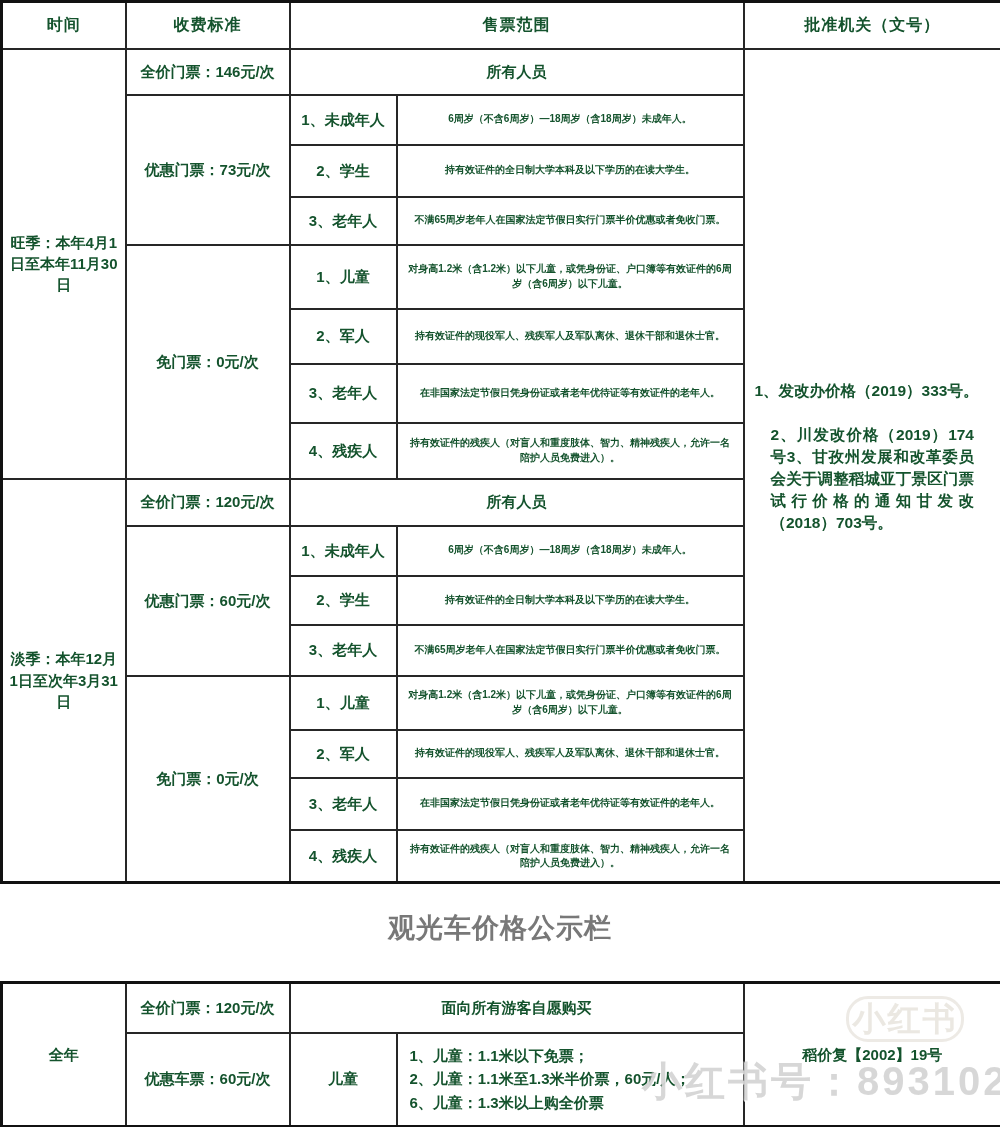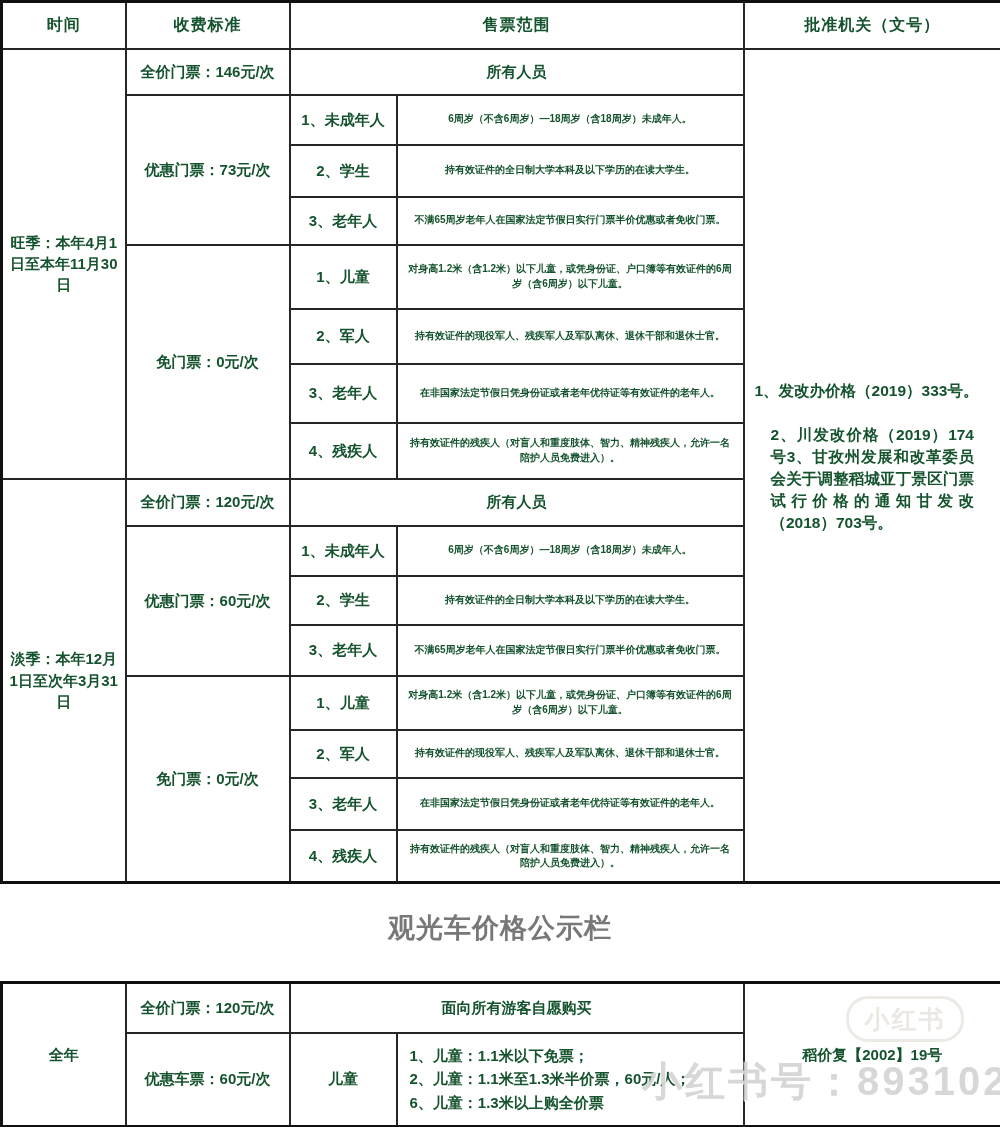--- a/index.html
+++ b/index.html
@@ -42,21 +42,21 @@
     text-align:center;
     font-size:27px; font-weight:700;
     color:#787878; letter-spacing:1px;
   }
   .wm-badge {
     position:absolute; left:846px; top:996px;
     width:112px; height:40px;
     border:3px solid rgba(214,208,198,0.45);
     border-radius:22px;
     display:flex; align-items:center; justify-content:center;
-    font-size:25px; font-weight:700;
+    font-size:33px; font-weight:700;
     color:rgba(222,216,206,0.6);
     letter-spacing:2px;
     pointer-events:none;
   }
   .wm-id {
     position:absolute; left:642px; top:1054px;
     font-size:40px; font-weight:700;
     color:rgba(182,182,182,0.55);
     letter-spacing:3px;
     text-shadow:1px 1px 0 rgba(255,255,255,0.9);

